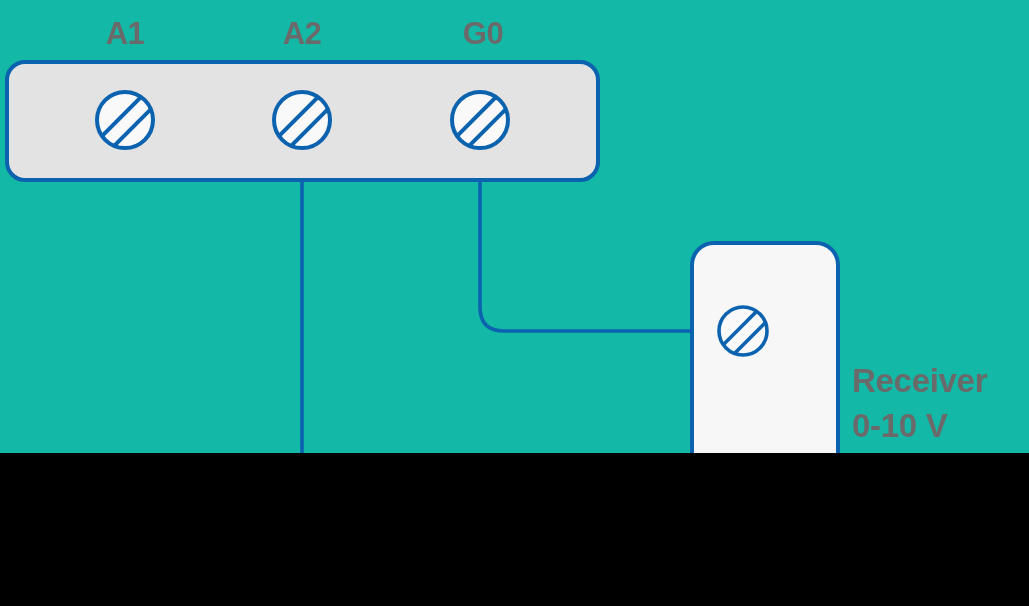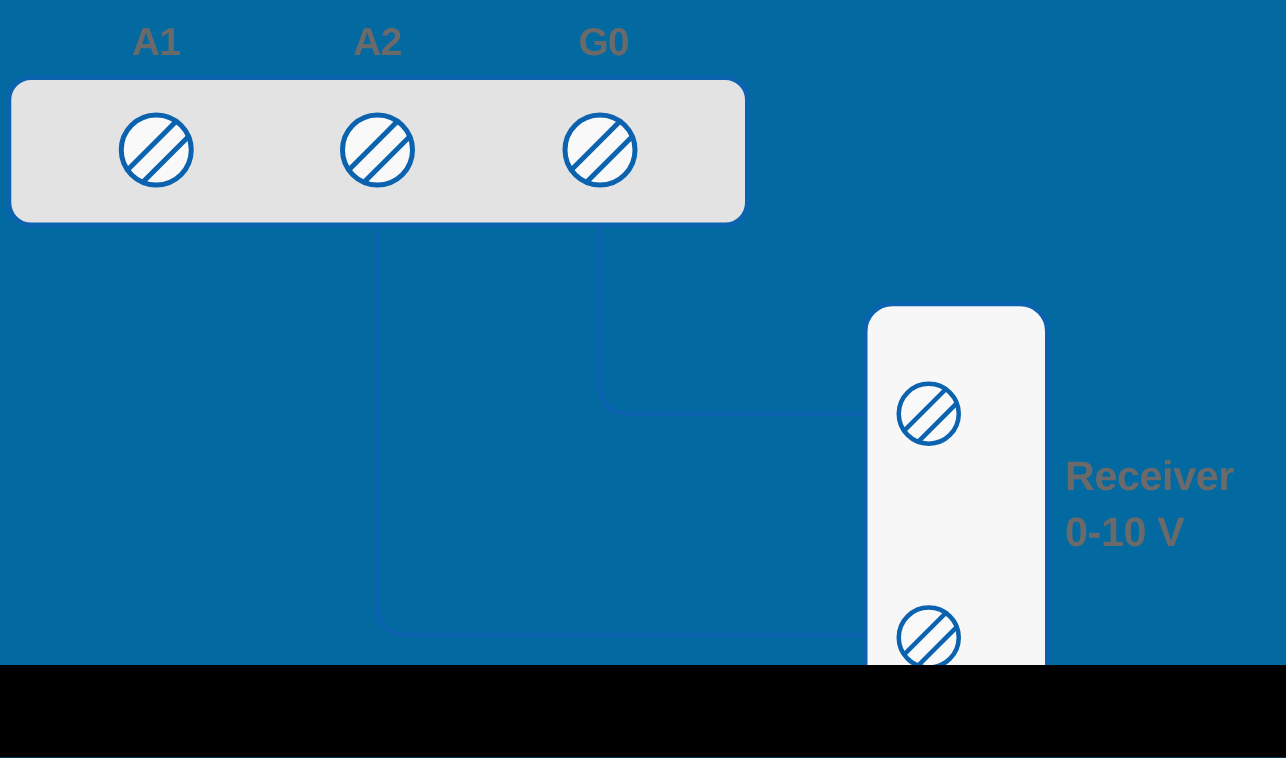--- a/index.html
+++ b/index.html
@@ -7,22 +7,22 @@
     margin: 0;
     padding: 0;
     background: #000000;
   }
   body {
     font-family: "Liberation Sans", sans-serif;
   }
   #diagram-root {
     position: relative;
     width: 1029px;
-    height: 532px;
-    background: #0369a1;
+    height: 453px;
+    background: #14b8a6;
     overflow: hidden;
   }
   #diagram-svg {
     position: absolute;
     left: 0;
     top: 0;
     display: block;
   }
   .terminal-label {
     font-family: "Liberation Sans", sans-serif;

